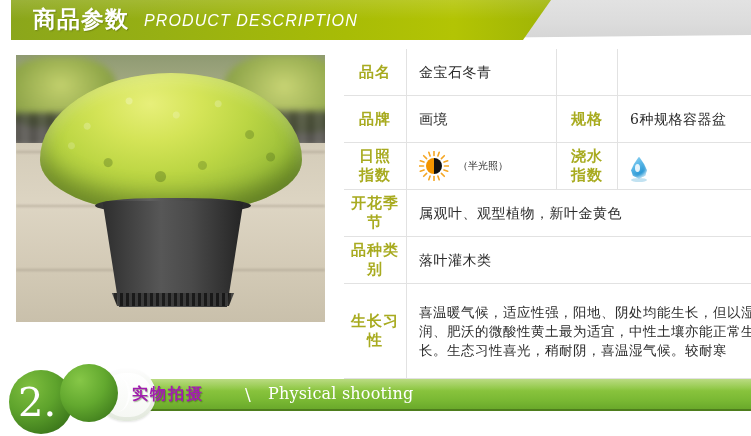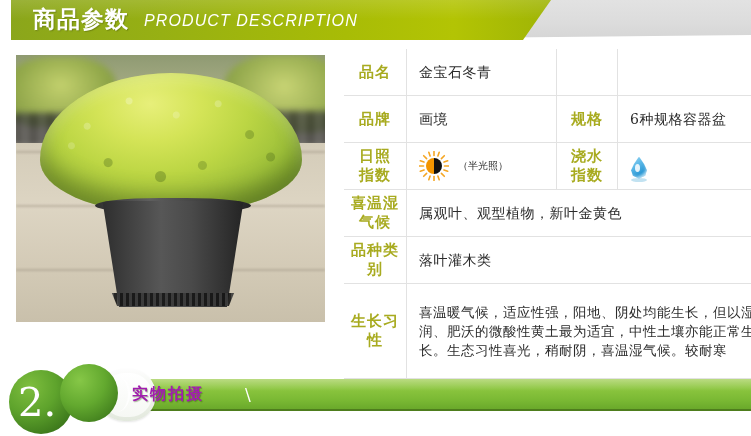--- a/index.html
+++ b/index.html
@@ -332,21 +332,21 @@
         </td>
         <td>
           <span class="drop">
             <span class="drop-body"></span>
             <span class="drop-hl"></span>
             <span class="drop-shadow"></span>
           </span>
         </td>
       </tr>
       <tr>
-        <td class="lbl">喜温湿气候</td>
+        <td class="lbl">开花季节</td>
         <td class="val" colspan="3">属观叶、观型植物，新叶金黄色</td>
       </tr>
       <tr>
         <td class="lbl">品种类别</td>
         <td class="val" colspan="3">落叶灌木类</td>
       </tr>
       <tr>
         <td class="lbl" style="height:86px">生长习性</td>
         <td class="val val-grow" colspan="3" style="height:86px">喜温暖气候，适应性强，阳地、阴处均能生长，但以湿润、肥沃的微酸性黄土最为适宜，中性土壤亦能正常生长。生态习性喜光，稍耐阴，喜温湿气候。较耐寒</td>
       </tr>
@@ -362,15 +362,16 @@
 
     <div class="badge">
       <div class="circ-big"></div>
       <div class="circ-small"></div>
       <div class="circ-num">2.</div>
       <div class="circ-hook"></div>
     </div>
 
     <div class="sec-cn">实物拍摄</div>
     <div class="sec-slash">\</div>
+    <div class="sec-en">Physical shooting</div>
   </div>
 
 </div>
 
 </body></html>

